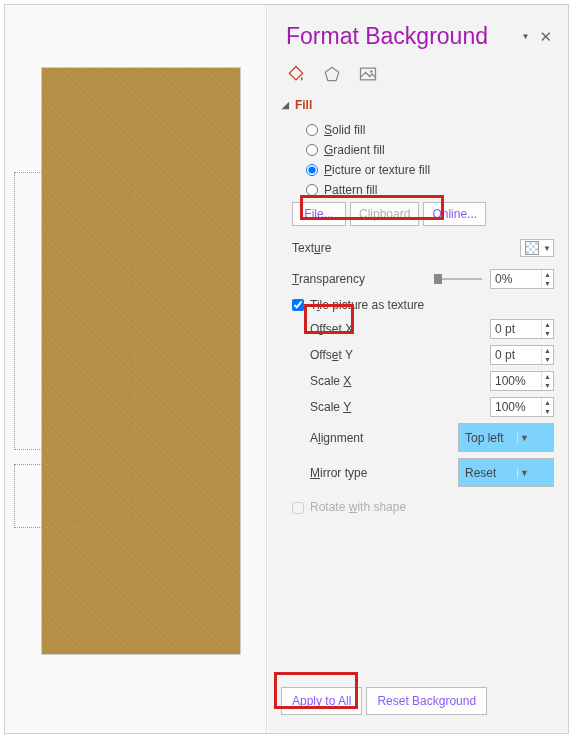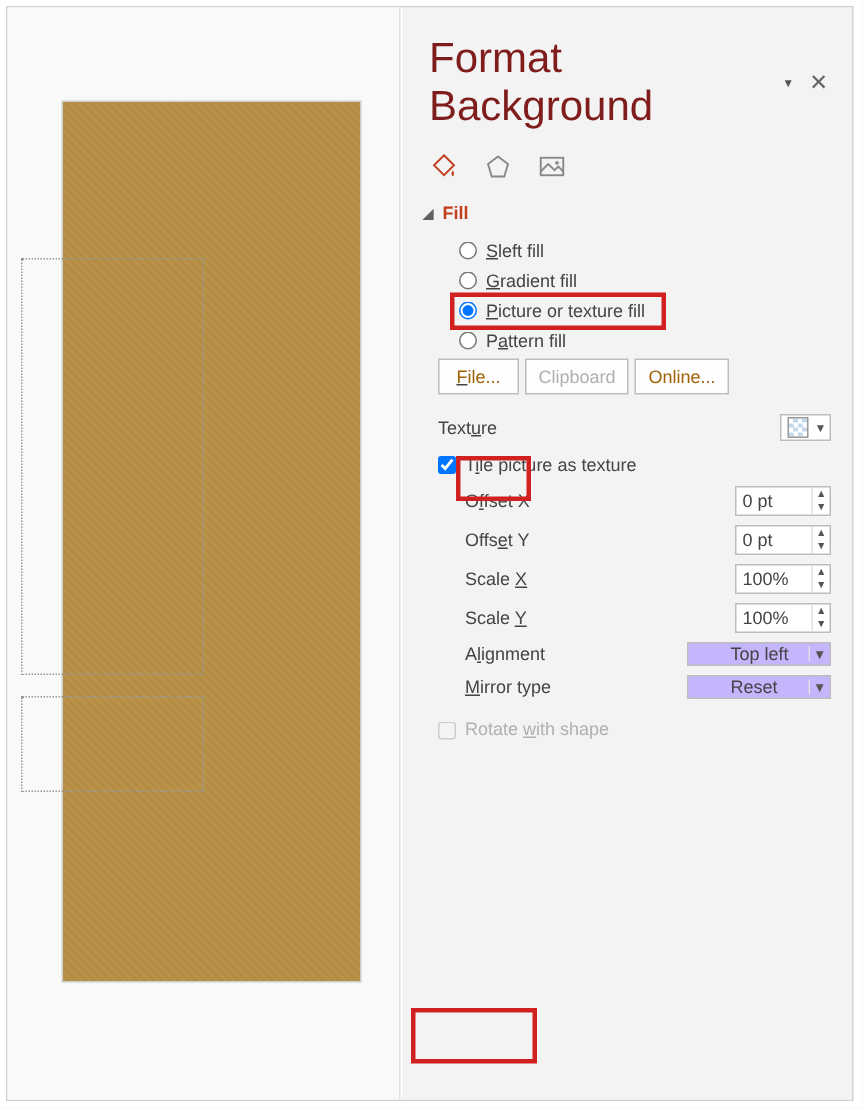--- a/index.html
+++ b/index.html
@@ -3,39 +3,39 @@
 <meta charset="utf-8">
 <style>
   * { box-sizing: border-box; font-family: "Segoe UI", Tahoma, sans-serif; }
   body { margin: 0; background: #fff; width: 575px; height: 739px; position: relative; overflow: hidden; }
   .outer { border: 1px solid #d0d0d0; width: 565px; height: 730px; margin: 4px; position: relative; background: #fff; }
   .left-area { position: absolute; left: 0; top: 0; width: 262px; height: 100%; background: #f9f9f9; border-right: 1px solid #e0e0e0; }
   .slide-thumb { position: absolute; left: 36px; top: 62px; width: 200px; height: 588px; background: repeating-linear-gradient(45deg, #d9c28a, #d9c28a 2px, #d4bb7e 2px, #d4bb7e 4px), linear-gradient(#d8c088, #d8c088); background-blend-mode: multiply; border: 1px solid #ccc; }
   .dotted-box { position: absolute; border: 1px dotted #999; background: transparent; }
   .panel { position: absolute; left: 263px; top: 0; right: 0; bottom: 0; background: #f3f3f3; }
   .panel-header { display: flex; align-items: center; justify-content: space-between; padding: 18px 16px 8px 18px; }
-  .panel-title { color: #7f1d1d; font-size: 28px; font-weight: 400; }
+  .panel-title { color: #a21caf; font-size: 23px; font-weight: 400; }
   .header-icons { display: flex; gap: 10px; align-items: center; color: #555; }
   .tabs { display: flex; gap: 16px; padding: 6px 0 10px 18px; align-items: center; }
   .tab-icon { width: 20px; height: 20px; display: flex; align-items: center; justify-content: center; }
   .section-header { display: flex; align-items: center; gap: 6px; padding: 4px 0 6px 14px; color: #c43e1c; font-size: 12px; font-weight: 600; }
   .tri { font-size: 9px; color: #606060; }
   .content { padding: 2px 14px 0 24px; font-size: 12px; color: #444; }
   .radio-row { display: flex; align-items: center; gap: 6px; padding: 3px 0; }
   .radio-row input[type=radio] { margin: 0; width: 12px; height: 12px; }
   .check-row { display: flex; align-items: center; gap: 6px; padding: 6px 0 4px 0; }
   .check-row input[type=checkbox] { margin: 0; width: 12px; height: 12px; }
   .label-u { text-decoration: underline; text-decoration-color: #444; }
   .sub-label { padding: 8px 0 6px 0; color: #444; }
   .btn-row { display: flex; gap: 4px; padding: 2px 0 10px 0; }
-  .btn { background: #fdfdfd; border: 1px solid #bdbdbd; padding: 4px 8px; font-size: 12px; color: #a16207; min-width: 54px; text-align: center; cursor: pointer; }
+  .btn { background: #fdfdfd; border: 1px solid #bdbdbd; padding: 4px 8px; font-size: 12px; color: #8b5cf6; min-width: 54px; text-align: center; cursor: pointer; }
   .btn.disabled { color: #b0b0b0; cursor: default; }
   .field-row { display: flex; align-items: center; justify-content: space-between; padding: 3px 0; gap: 0; }
   .field-row .lbl { flex: 0 0 auto; }
-  .dropdown { display: flex; align-items: center; border: 1px solid #bdbdbd; background: #c4b5fd; height: 16px; justify-content: flex-end; }
+  .dropdown { display: flex; align-items: center; border: 1px solid #bdbdbd; background: #7dd3fc; height: 29px; }
   .dropdown .val { padding: 0 6px; font-size: 12px; min-width: 58px; }
   .dropdown .arr { width: 14px; text-align: center; font-size: 9px; color: #555; border-left: 1px solid #e0e0e0; }
   .spinner { display: flex; align-items: stretch; border: 1px solid #bdbdbd; background: #fff; height: 20px; width: 64px; }
   .spinner .val { flex: 1; padding: 0 4px; font-size: 12px; display:flex; align-items:center; }
   .spinner .arrows { width: 12px; display: flex; flex-direction: column; font-size: 7px; color: #555; border-left: 1px solid #e0e0e0; }
   .spinner .arrows div { flex:1; display:flex; align-items:center; justify-content:center; }
   .slider-track { width: 48px; height: 2px; background: #bbb; position: relative; }
   .slider-thumb { position: absolute; left: 0; top: -4px; width: 8px; height: 10px; background: #888; }
   .texture-btn { display:flex; align-items:center; gap:4px; border:1px solid #bdbdbd; background:#fff; padding:1px 2px 1px 4px; }
   .texture-swatch { width:14px; height:14px; background: repeating-conic-gradient(#c5d8ec 0% 25%, #fff 0% 50%) 0 0/6px 6px; border:1px solid #999; }
@@ -90,21 +90,21 @@
 
     <div class="section-header">
       <span class="tri">◢</span>
       <span>Fill</span>
     </div>
 
     <div class="content">
       <div class="indent">
         <div class="radio-row">
           <input type="radio" name="fill" style="">
-          <span><span class="label-u">S</span><span>left fill</span></span>
+          <span><span class="label-u">S</span><span>olid fill</span></span>
         </div>
         <div class="radio-row">
           <input type="radio" name="fill" style="">
           <span><span class="label-u">G</span><span>radient fill</span></span>
         </div>
         <div class="radio-row">
           <input type="radio" name="fill" checked="" style="">
           <span><span class="label-u">P</span><span>icture or texture fill</span></span>
         </div>
         <div class="radio-row">
@@ -121,20 +121,35 @@
       </div>
 
       <div class="field-row">
         <span class="lbl">Text<span class="label-u">u</span>re</span>
         <div class="texture-btn">
           <div class="texture-swatch"></div>
           <span class="chev-down-icon">▼</span>
         </div>
       </div>
 
+      <div class="field-row" style="margin-top:6px;">
+        <span class="lbl"><span class="label-u">T</span>ransparency</span>
+        <div style="display:flex; align-items:center; gap:8px;">
+          <div class="slider-track">
+              <div class="slider-thumb"></div>
+            </div>
+          <div class="spinner">
+            <div class="val">0%</div>
+            <div class="arrows">
+                <div>▲</div>
+                <div>▼</div>
+              </div>
+          </div>
+        </div>
+      </div>
 
       <div class="check-row">
         <input type="checkbox" checked="" style="">
         <span>T<span class="label-u">i</span>le picture as texture</span>
       </div>
 
       <div class="indent2">
         <div class="field-row">
           <span class="lbl">O<span class="label-u">f</span>fset X</span>
           <div class="spinner">
@@ -190,18 +205,22 @@
           </div>
         </div>
       </div>
 
       <div class="check-row muted" style="margin-top:4px;">
         <input type="checkbox" disabled="" style="">
         <span>Rotate <span style="text-decoration:underline;">w</span>ith shape</span>
       </div>
     </div>
 
+    <div class="footer">
+      <div class="btn" style="padding:6px 10px;">Apply to All</div>
+      <div class="btn" style="padding:6px 10px;">Reset Background</div>
+    </div>
 
     <div class="highlight" style="left:32px; top:190px; width:144px; height:25px;"></div>
     <div class="highlight" style="left:36px; top:299px; width:50px; height:30px;"></div>
     <div class="highlight" style="left:6px; top:667px; width:84px; height:37px;"></div>
   </div>
 </div>
 
 </body></html>

